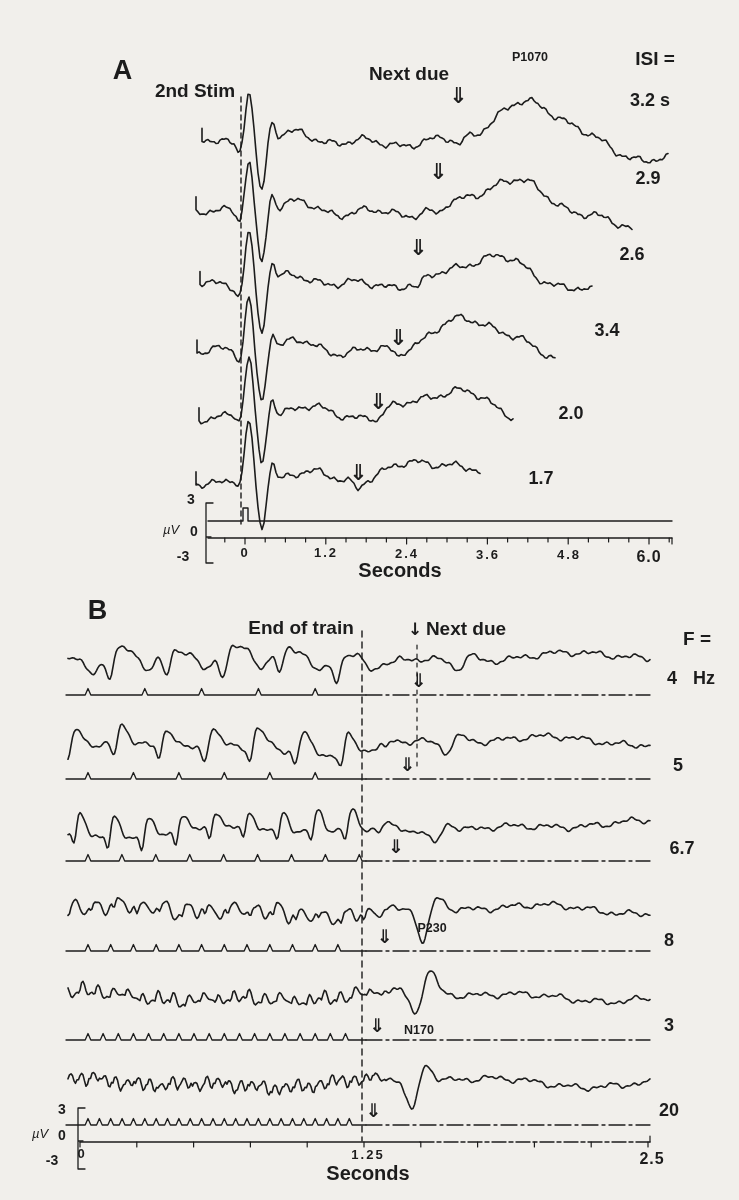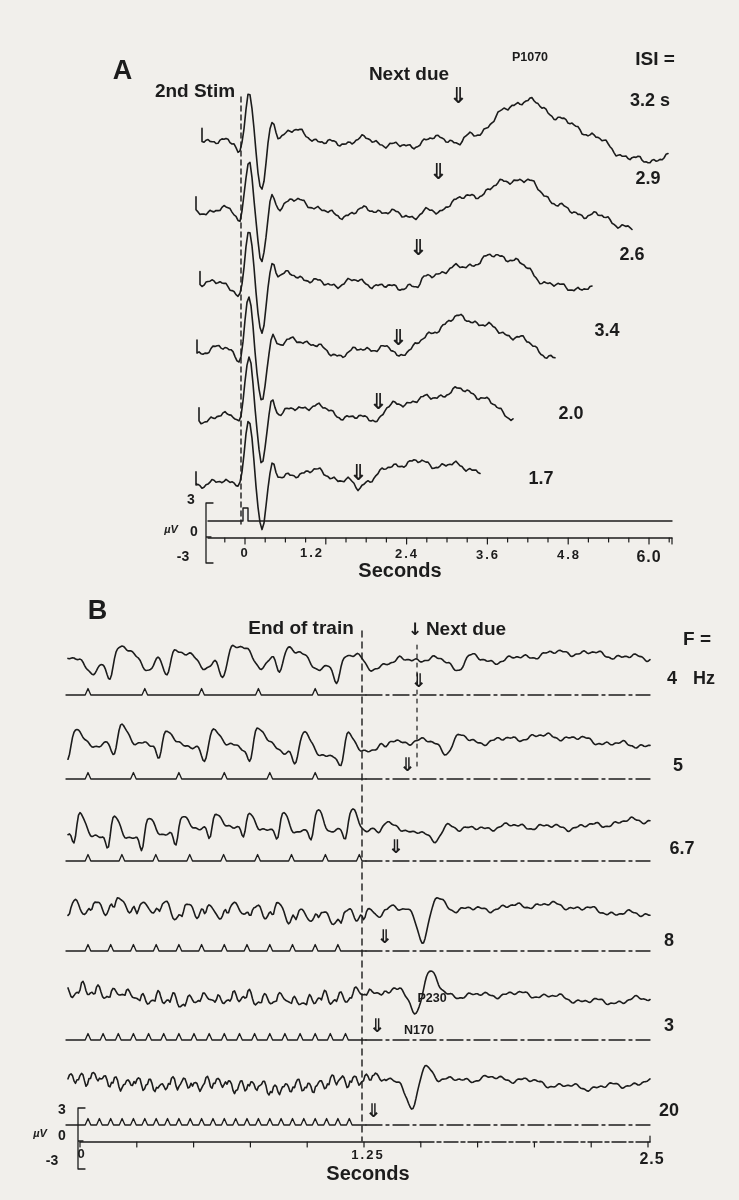--- a/index.html
+++ b/index.html
@@ -16,21 +16,21 @@
     color:#1c1c1c;
     font-weight:700;
     white-space:nowrap;
     line-height:1;
     user-select:none;
   }
   .panel-letter{font-size:27px;letter-spacing:1px;}
   .big{font-size:19px;}
   .small-peak{font-size:12.5px;}
   .scale-num{font-size:14px;}
-  .uv{font-size:11px;font-style:italic;font-weight:700;}
+  .uv{font-size:13px;font-style:italic;font-weight:400;}
   .tick{font-size:13px;letter-spacing:2px;}
   .tick-end{font-size:16px;letter-spacing:1px;}
   .seconds{font-size:20px;}
   .series-lbl{font-size:18px;}
   .arrow{
     position:absolute;
     transform:translateX(-50%);
     color:#1c1c1c;
     font-family:"DejaVu Sans",sans-serif;
     font-weight:700;
@@ -94,42 +94,42 @@
   <div class="lbl series-lbl" style="left:607px;top:330px">3.4</div>
   <div class="lbl series-lbl" style="left:571px;top:413px">2.0</div>
   <div class="lbl series-lbl" style="left:541px;top:478px">1.7</div>
 
   <div class="lbl scale-num" style="left:191px;top:499px">3</div>
   <div class="lbl uv" style="left:171px;top:529px">µV</div>
   <div class="lbl scale-num" style="left:194px;top:531px">0</div>
   <div class="lbl scale-num" style="left:183px;top:556px">-3</div>
 
   <div class="lbl tick" style="left:245px;top:552px">0</div>
-  <div class="lbl tick" style="left:312px;top:552px">1.2</div>
+  <div class="lbl tick" style="left:326px;top:552px">1.2</div>
   <div class="lbl tick" style="left:407px;top:553px">2.4</div>
   <div class="lbl tick" style="left:488px;top:554px">3.6</div>
   <div class="lbl tick" style="left:569px;top:554px">4.8</div>
   <div class="lbl tick-end" style="left:649px;top:557px">6.0</div>
   <div class="lbl seconds" style="left:400px;top:570px">Seconds</div>
 
   <div class="lbl panel-letter" style="left:98px;top:610px">B</div>
   <div class="lbl big" style="left:301px;top:627px">End of train</div>
   <div class="lbl big" style="left:415px;top:629px;font-family:'DejaVu Sans',sans-serif;font-size:17px">↓</div>
   <div class="lbl big" style="left:466px;top:628px">Next due</div>
   <div class="lbl big" style="left:697px;top:638px">F =</div>
 
   <div class="lbl series-lbl" style="left:672px;top:678px">4</div>
   <div class="lbl series-lbl" style="left:704px;top:678px">Hz</div>
   <div class="lbl series-lbl" style="left:678px;top:765px">5</div>
   <div class="lbl series-lbl" style="left:682px;top:848px">6.7</div>
   <div class="lbl series-lbl" style="left:669px;top:940px">8</div>
   <div class="lbl series-lbl" style="left:669px;top:1025px">3</div>
   <div class="lbl series-lbl" style="left:669px;top:1110px">20</div>
 
-  <div class="lbl small-peak" style="left:432px;top:998px">P230</div>
+  <div class="lbl small-peak" style="left:432px;top:928px">P230</div>
   <div class="lbl small-peak" style="left:419px;top:1030px">N170</div>
 
   <div class="lbl scale-num" style="left:62px;top:1109px">3</div>
   <div class="lbl uv" style="left:40px;top:1133px">µV</div>
   <div class="lbl scale-num" style="left:62px;top:1135px">0</div>
   <div class="lbl scale-num" style="left:52px;top:1160px">-3</div>
 
   <div class="lbl tick" style="left:82px;top:1153px">0</div>
   <div class="lbl tick" style="left:368px;top:1154px">1.25</div>
   <div class="lbl tick-end" style="left:652px;top:1159px">2.5</div>

